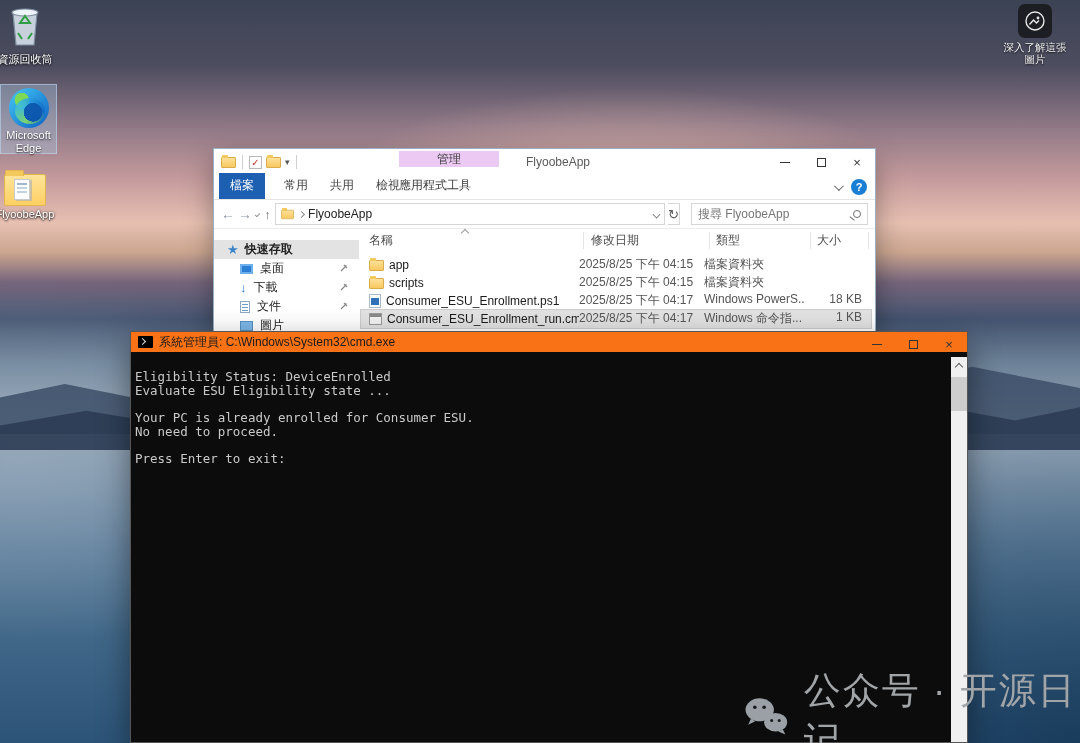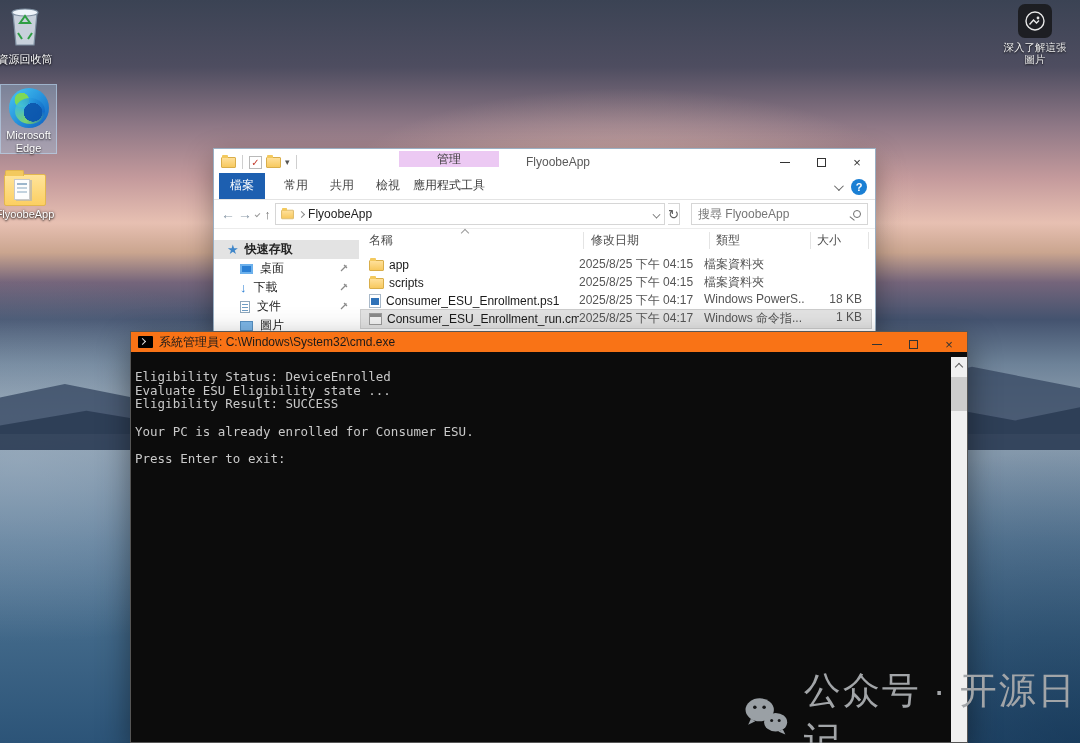--- a/index.html
+++ b/index.html
@@ -69,21 +69,21 @@
     color:#c2392b; text-align:center; font-weight:bold; }
   .qat .caret { font-size:9px; color:#555; }
   .manage-tab { position:absolute; left:185px; top:2px; width:100px; height:16px; background:#ecc9f3;
     display:flex; align-items:center; justify-content:center; color:#3c3c3c; font-size:12px; }
   .ex-title { position:absolute; left:312px; top:6px; color:#5a5a5a; font-size:12px; }
   .ex-titlebar .win-btns { position:absolute; right:0; top:0; height:26px; }
 
   .ex-tabs { height:25px; display:flex; align-items:flex-end; border-bottom:1px solid #e4e4e4; position:relative; }
   .ex-tab { padding:4px 11px 5px; color:#444; }
   .ex-tab.file { background:#1d5fb0; color:#fff; margin-left:5px; }
-  .ex-tab.apptools { position:absolute; left:185px; width:100px; text-align:center; padding:4px 0 5px; color:#3c3c3c; }
+  .ex-tab.apptools { position:absolute; left:185px; width:100px; padding:4px 0 5px; color:#3c3c3c; }
   .ribbon-right { position:absolute; right:8px; bottom:4px; display:flex; align-items:center; gap:10px; }
   .chev { width:7px; height:7px; border-right:1.5px solid #666; border-bottom:1.5px solid #666; transform:rotate(45deg) translateY(-2px); }
   .help-circle { width:16px; height:16px; border-radius:50%; background:#1a7fd4; color:#fff; font-size:11px; font-weight:bold;
     display:flex; align-items:center; justify-content:center; }
 
   .ex-addr { height:28px; display:flex; align-items:center; padding:0 7px; gap:3px; }
   .nav-arrow { color:#8b9aa8; font-size:14px; width:18px; text-align:center; }
   .nav-chev-sm { width:5px; height:5px; border-right:1.2px solid #9a9a9a; border-bottom:1.2px solid #9a9a9a; transform:rotate(45deg); margin:0 1px; }
   .nav-up { color:#6d6d6d; font-size:13px; width:18px; text-align:center; }
   .addr-box { flex:0 0 390px; height:22px; border:1px solid #d6d6d6; display:flex; align-items:center; padding:0 4px; gap:4px; background:#fff; }
@@ -339,23 +339,23 @@
         </div>
       <div class="win-btn">
           <span class="g-max"></span>
         </div>
       <div class="win-btn">×</div>
     </div>
   </div>
   <div class="cmd-body">
     <div class="term-line">Eligibility Status: DeviceEnrolled</div>
     <div class="term-line">Evaluate ESU Eligibility state ...</div>
-    <div class="term-line">Eligibility Result: SUCCESS</div>
     <div class="term-line"></div>
     <div class="term-line">Your PC is already enrolled for Consumer ESU.</div>
+    <div class="term-line">No need to proceed.</div>
     <div class="term-line"></div>
     <div class="term-line">Press Enter to exit:</div>
   </div>
   <div class="cmd-scroll">
     <span class="up"></span>
     <div class="thumb"></div>
   </div>
 </div>
 
 <div class="watermark">

